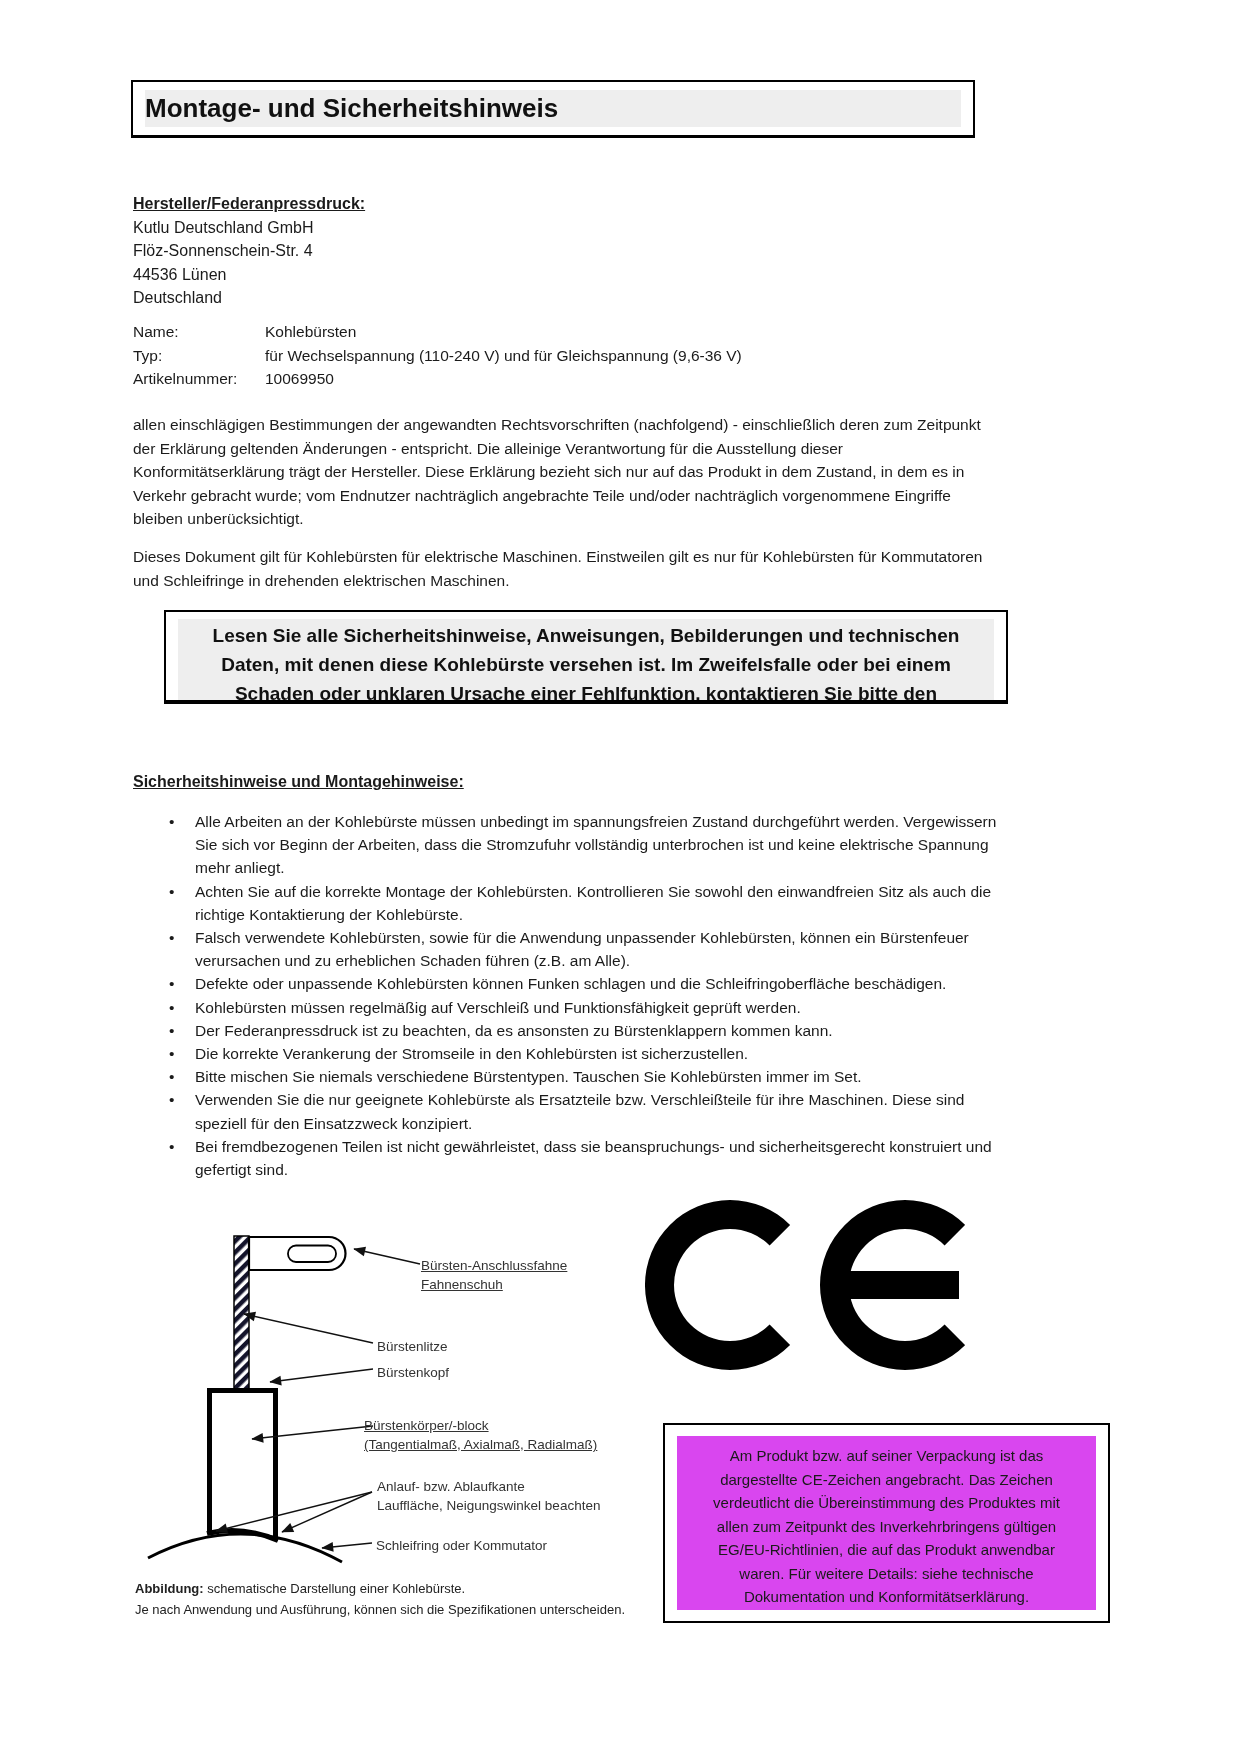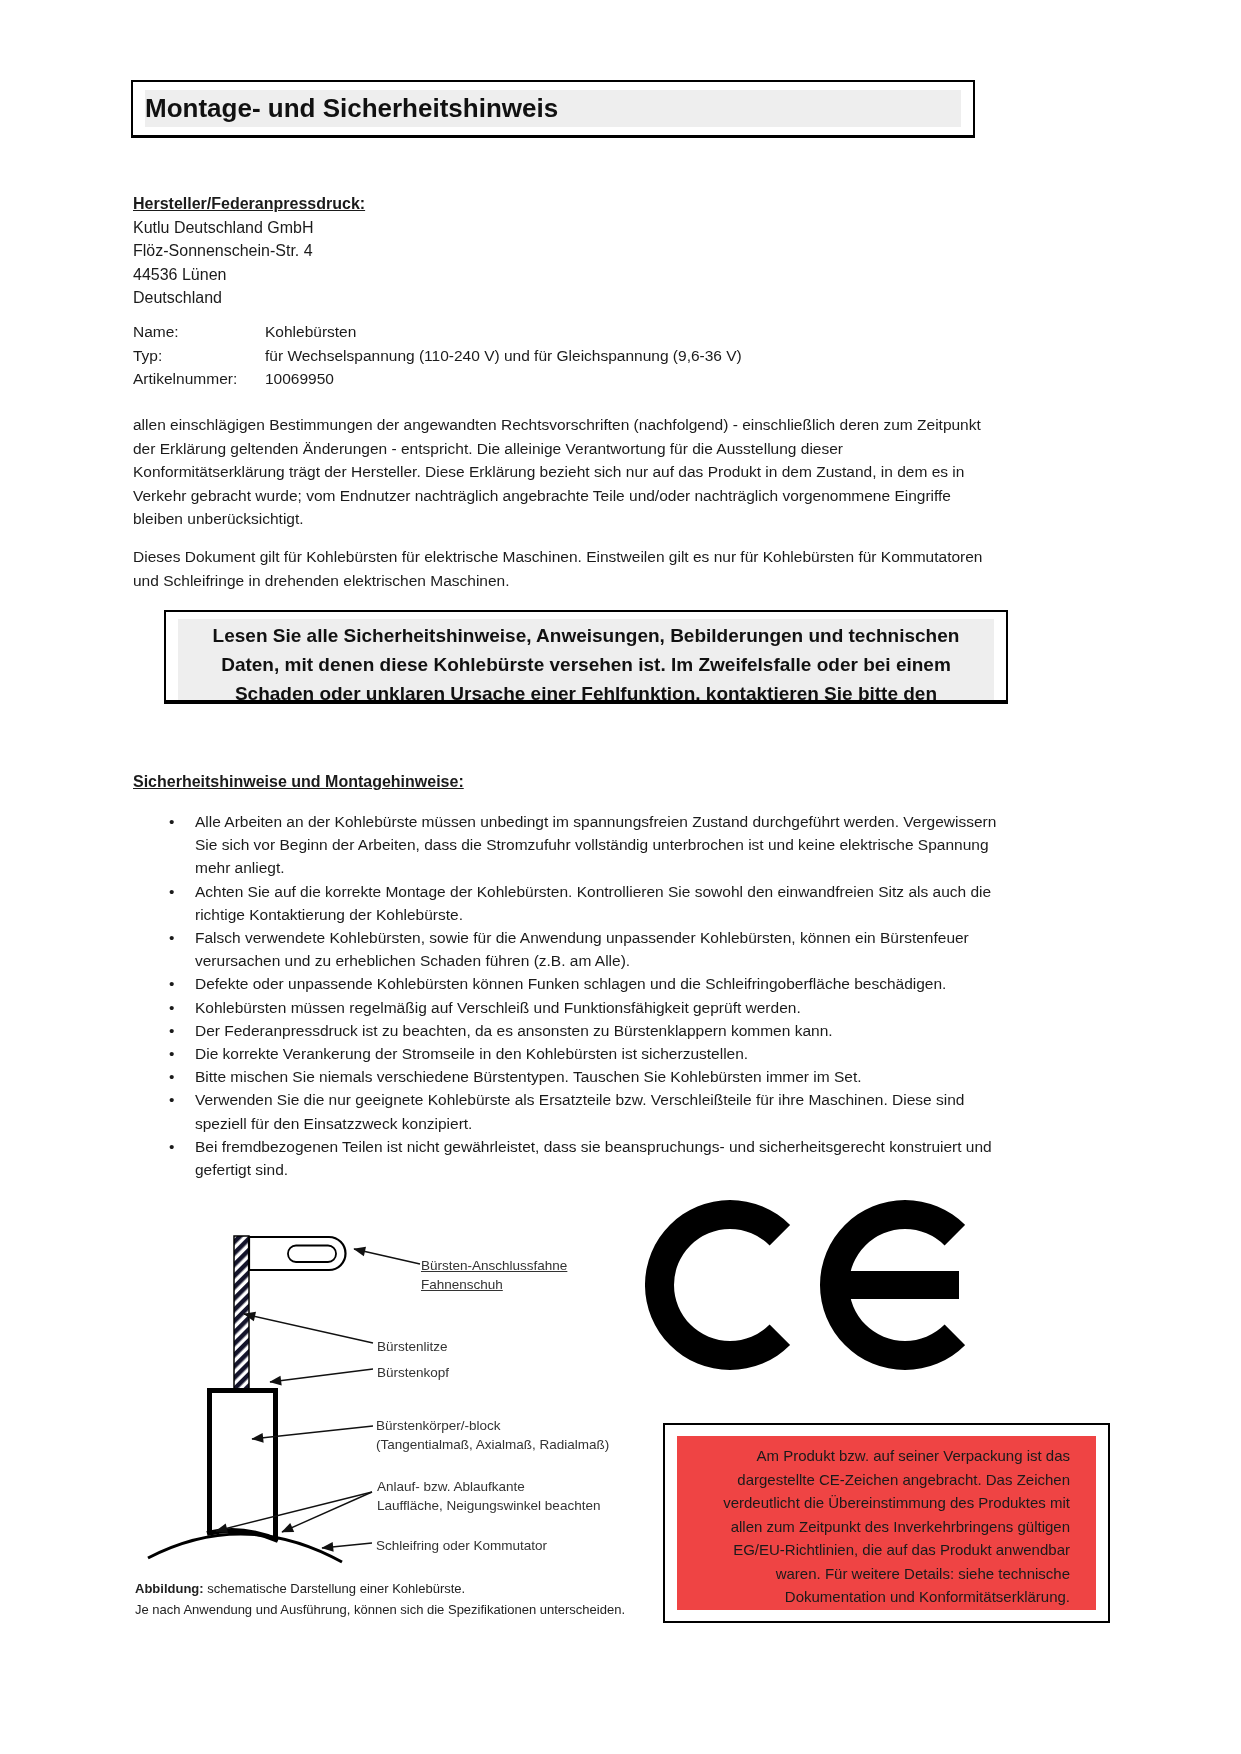--- a/index.html
+++ b/index.html
@@ -39,22 +39,22 @@
   ul.bullets li::before{content:"\2022";position:absolute;left:0;top:0;}
 
   
   .dlabel{font-size:13.5px;line-height:19px;color:#333;}
   .caption{left:135px;top:1578px;font-size:13px;line-height:21px;color:#222;}
   .caption b{font-weight:700;}
 
   
   .info-box{left:663px;top:1423px;width:447px;height:200px;border:2.5px solid #000;
             box-sizing:border-box;padding:11px 12px;background:#fff;}
-  .info-inner{background:#ef4444;height:100%;box-sizing:border-box;padding:8px 26px;
-              text-align:right;font-size:15px;line-height:23.5px;color:#1a1a1a;overflow:hidden;}
+  .info-inner{background:#d946ef;height:100%;box-sizing:border-box;padding:8px 26px;
+              text-align:center;font-size:15px;line-height:23.5px;color:#1a1a1a;overflow:hidden;}
 </style>
 </head>
 <body>
 
 <div class="abs title-box">
   <div class="title-inner">Montage- und Sicherheitshinweis</div>
 </div>
 
 <div class="abs addr">
   <div class="hd">Hersteller/Federanpressdruck:</div>
@@ -128,21 +128,21 @@
   <line x1="242" y1="262" x2="152" y2="302" stroke="#111" stroke-width="1.4" marker-end="url(#ah)"></line>
   <line x1="242" y1="313" x2="192" y2="318" stroke="#111" stroke-width="1.4" marker-end="url(#ah)"></line>
 </svg>
 
 <div class="abs dlabel" style="left:421px;top:1256px;text-decoration:underline;">
   <div>Bürsten-Anschlussfahne</div>
   <div>Fahnenschuh</div>
 </div>
 <div class="abs dlabel" style="left:377px;top:1337px;">Bürstenlitze</div>
 <div class="abs dlabel" style="left:377px;top:1363px;">Bürstenkopf</div>
-<div class="abs dlabel" style="left:376px;top:1416px;">
+<div class="abs dlabel" style="left:364px;top:1416px;text-decoration:underline;">
   <div>Bürstenkörper/-block</div>
   <div>(Tangentialmaß, Axialmaß, Radialmaß)</div>
 </div>
 <div class="abs dlabel" style="left:377px;top:1477px;">
   <div>Anlauf- bzw. Ablaufkante</div>
   <div>Lauffläche, Neigungswinkel beachten</div>
 </div>
 <div class="abs dlabel" style="left:376px;top:1536px;">Schleifring oder Kommutator</div>
 
 <div class="abs caption">

